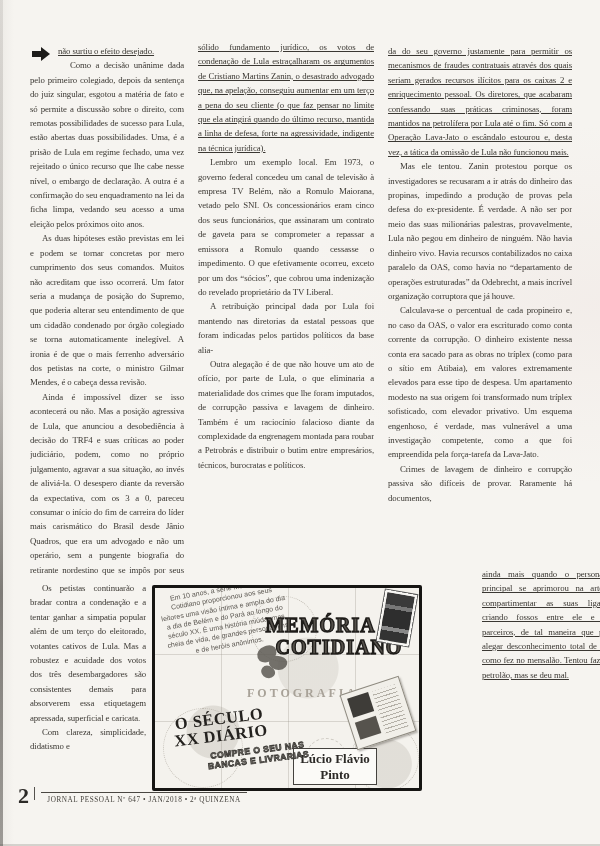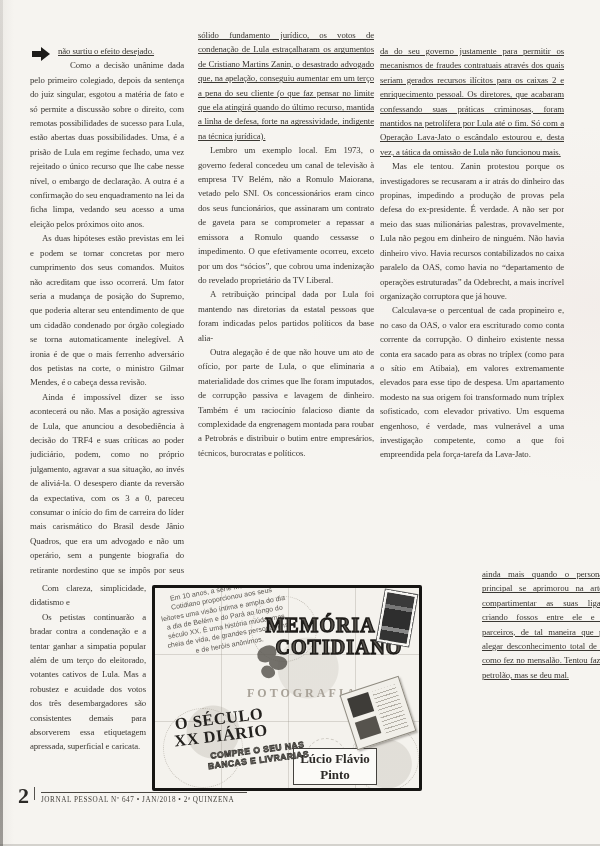--- a/index.html
+++ b/index.html
@@ -12,22 +12,22 @@
   .scan-edge{position:absolute;left:0;top:0;width:3px;height:846px;
         background:linear-gradient(180deg, rgba(50,45,40,.10) 0%, rgba(45,40,36,.25) 45%, rgba(35,32,28,.55) 70%, rgba(35,32,28,.40) 100%);}
   .scan-bottom{position:absolute;left:0;bottom:0;width:600px;height:2px;background:rgba(60,55,48,.18);}
 
   .col{position:absolute;text-align:justify;color:#3b3833;
        font-size:8.8px;line-height:14.4px;letter-spacing:-0.1px;overflow:hidden;}
   .col p{margin:0;text-indent:12px;}
   .col p.cont{text-indent:0;text-decoration:underline;}
   #col1top{left:30px;top:44px;width:154px;height:533px;}
   #col1bot{left:30px;top:581px;width:116px;height:225px;}
-  #col2{left:198px;top:28px;width:176px;height:534px;}
-  #col3top{left:380px;top:44px;width:184px;height:520px;}
+  #col2{left:198px;top:40px;width:176px;height:534px;}
+  #col3top{left:388px;top:44px;width:184px;height:520px;}
   #col3bot{left:437px;top:567px;width:136px;height:240px;margin-left:45px;}
 
   .arrow{float:left;margin:2.5px 8px 0 2px;height:14px;display:flex;align-items:center;}
   .a-shaft{display:inline-block;width:9px;height:6px;background:#1d1c1a;}
   .a-head{display:inline-block;width:0;height:0;border-top:7px solid transparent;
           border-bottom:7px solid transparent;border-left:9px solid #1d1c1a;}
 
   
   .adbox{position:absolute;left:152px;top:585px;width:264px;height:200px;
          border:3px solid #161513;border-radius:2px;z-index:5;
@@ -78,21 +78,21 @@
           border:1px solid #8d897f;transform:rotate(-18deg);box-shadow:1px 2px 2px rgba(60,55,48,.35);}
   .thumb2 .blk{position:absolute;left:5px;top:5px;width:22px;height:20px;background:#3e3c38;}
   .thumb2 .blk2{position:absolute;left:5px;top:30px;width:22px;height:18px;background:#56534d;}
   .thumb2 .txt{position:absolute;right:5px;top:6px;width:24px;height:44px;
           background:repeating-linear-gradient(0deg,#b5b1a8 0 1px,transparent 1px 4px);}
 
   
   .footer{position:absolute;left:18px;top:783px;z-index:6;}
   .pnum{font-size:22px;font-weight:bold;color:#2c2a27;float:left;line-height:26px;}
   .ftick{float:left;width:1px;height:13px;background:#55524d;margin:4px 6px 0 5px;}
-  .fblock{float:left;padding-top:9px;}
+  .fblock{float:left;padding-top:9px;text-align:center;}
   .frule{width:206px;height:1px;background:#4a4742;margin-bottom:3px;}
   .ftext{font-size:7.2px;letter-spacing:.55px;color:#45423d;font-family:"Liberation Serif",serif;}
 </style>
 </head>
 <body>
 
 <div class="page">
   <div class="scan-edge"></div>
   <div class="scan-bottom"></div>
 
@@ -102,35 +102,36 @@
           <span class="a-shaft"></span>
           <span class="a-head"></span>
         </span><span>não surtiu o efeito desejado.</span>
     </p>
     <p>Como a decisão unânime dada pelo primeiro colegiado, depois da sentença do juiz singular, esgotou a matéria de fato e só permite a discussão sobre o direito, com remotas possibilidades de sucesso para Lula, estão abertas duas possibilidades. Uma, é a prisão de Lula em regime fechado, uma vez rejeitado o único recurso que lhe cabe nesse nível, o embargo de declaração. A outra é a confirmação do seu enquadramento na lei da ficha limpa, vedando seu acesso a uma eleição pelos próximos oito anos.</p>
     <p>As duas hipóteses estão previstas em lei e podem se tornar concretas por mero cumprimento dos seus comandos. Muitos não acreditam que isso ocorrerá. Um fator seria a mudança de posição do Supremo, que poderia alterar seu entendimento de que um cidadão condenado por órgão colegiado se torna automaticamente inelegível. A ironia é de que o mais ferrenho adversário dos petistas na corte, o ministro Gilmar Mendes, é o cabeça dessa revisão.</p>
     <p>Ainda é impossível dizer se isso acontecerá ou não. Mas a posição agressiva de Lula, que anunciou a desobediência à decisão do TRF4 e suas críticas ao poder judiciário, podem, como no próprio julgamento, agravar a sua situação, ao invés de aliviá-la. O desespero diante da reversão da expectativa, com os 3 a 0, pareceu consumar o início do fim de carreira do líder mais carismático do Brasil desde Jânio Quadros, que era um advogado e não um operário, sem a pungente biografia do retirante nordestino que se impôs por seus próprios meios e méritos..</p>
   </div>
 
   <div class="col" id="col1bot">
+    <p>Os petistas continuarão a bradar contra a condenação e a tentar ganhar a simpatia popular além de um terço do eleitorado, votantes cativos de Lula. Mas a robustez e acuidade dos votos dos três desembargadores são consistentes demais para absorverem essa etiquetagem apressada, superficial e caricata.</p>
     <p>Com clareza, simplicidade, didatismo e</p>
-    <p>Os petistas continuarão a bradar contra a condenação e a tentar ganhar a simpatia popular além de um terço do eleitorado, votantes cativos de Lula. Mas a robustez e acuidade dos votos dos três desembargadores são consistentes demais para absorverem essa etiquetagem apressada, superficial e caricata.</p>
   </div>
 
   <div class="col" id="col2">
     <p class="cont">sólido fundamento jurídico, os votos de condenação de Lula estraçalharam os argumentos de Cristiano Martins Zanin, o desastrado advogado que, na apelação, conseguiu aumentar em um terço a pena do seu cliente (o que faz pensar no limite que ela atingirá quando do último recurso, mantida a linha de defesa, forte na agressividade, indigente na técnica jurídica).</p>
     <p>Lembro um exemplo local. Em 1973, o governo federal concedeu um canal de televisão à empresa TV Belém, não a Romulo Maiorana, vetado pelo SNI. Os concessionários eram cinco dos seus funcionários, que assinaram um contrato de gaveta para se comprometer a repassar a emissora a Romulo quando cessasse o impedimento. O que efetivamente ocorreu, exceto por um dos “sócios”, que cobrou uma indenização do revelado proprietário da TV Liberal.</p>
     <p>A retribuição principal dada por Lula foi mantendo nas diretorias da estatal pessoas que foram indicadas pelos partidos políticos da base alia-</p>
     <p>Outra alegação é de que não houve um ato de ofício, por parte de Lula, o que eliminaria a materialidade dos crimes que lhe foram imputados, de corrupção passiva e lavagem de dinheiro. Também é um raciocínio falacioso diante da complexidade da engrenagem montada para roubar a Petrobrás e distribuir o butim entre empresários, técnicos, burocratas e políticos.</p>
   </div>
 
   <div class="col" id="col3top">
     <p class="cont">da do seu governo justamente para permitir os mecanismos de fraudes contratuais através dos quais seriam gerados recursos ilícitos para os caixas 2 e enriquecimento pessoal. Os diretores, que acabaram confessando suas práticas criminosas, foram mantidos na petrolífera por Lula até o fim. Só com a Operação Lava-Jato o escândalo estourou e, desta vez, a tática da omissão de Lula não funcionou mais.</p>
     <p>Mas ele tentou. Zanin protestou porque os investigadores se recusaram a ir atrás do dinheiro das propinas, impedindo a produção de provas pela defesa do ex-presidente. É verdade. A não ser por meio das suas milionárias palestras, provavelmente, Lula não pegou em dinheiro de ninguém. Não havia dinheiro vivo. Havia recursos contabilizados no caixa paralelo da OAS, como havia no “departamento de operações estruturadas” da Odebrecht, a mais incrível organização corruptora que já houve.</p>
     <p>Calculava-se o percentual de cada propineiro e, no caso da OAS, o valor era escriturado como conta corrente da corrupção. O dinheiro existente nessa conta era sacado para as obras no tríplex (como para o sítio em Atibaia), em valores extremamente elevados para esse tipo de despesa. Um apartamento modesto na sua origem foi transformado num tríplex sofisticado, com elevador privativo. Um esquema engenhoso, é verdade, mas vulnerável a uma investigação competente, como a que foi empreendida pela força-tarefa da Lava-Jato.</p>
+    <p>Crimes de lavagem de dinheiro e corrupção passiva são difíceis de provar. Raramente há documentos,</p>
   </div>
 
   <div class="col" id="col3bot">
     <p class="cont">ainda mais quando o personagem principal se aprimorou na arte de compartimentar as suas ligações, criando fossos entre ele e seus parceiros, de tal maneira que possa alegar desconhecimento total de tudo, como fez no mensalão. Tentou fazer no petrolão, mas se deu mal.</p>
   </div>
 
   <div class="adbox">
     <div class="tile-ring ring1"></div>
     <div class="tile-ring ring2"></div>
     <div class="tile-ring ring3"></div>

